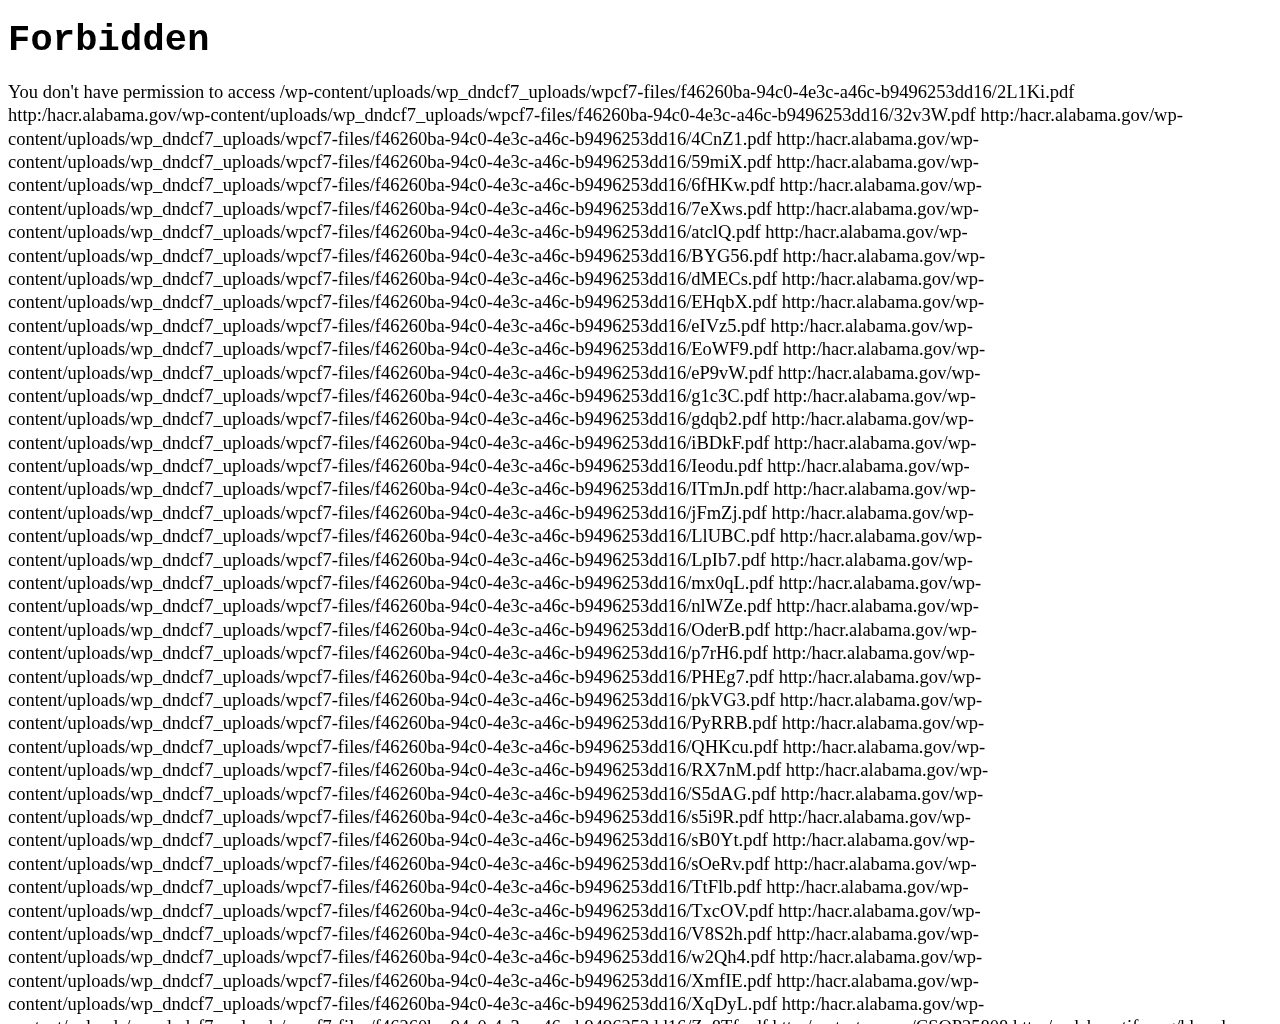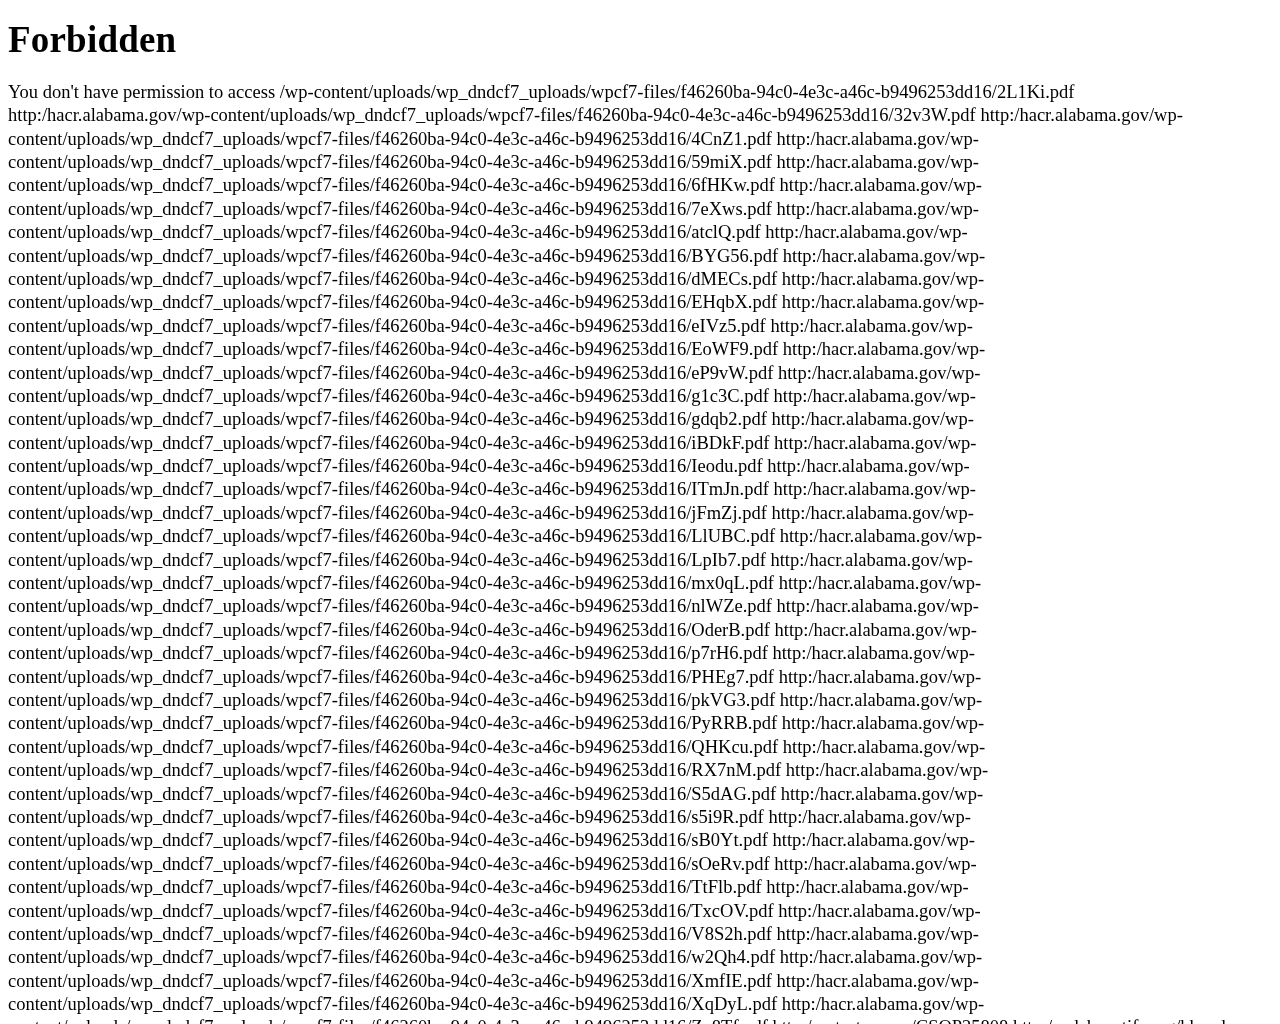--- a/index.html
+++ b/index.html
@@ -12,21 +12,21 @@
     height: 1024px;
     font-family: "Liberation Serif", "DejaVu Serif", serif;
     color: #000000;
     overflow: hidden;
   }
   .page {
     padding: 8px 8px 0 8px;
     box-sizing: border-box;
   }
   h1 {
-    font-family: Liberation Serif, serif;
+    font-family: Liberation Mono, monospace;
     font-size: 37px;
     font-weight: bold;
     margin: 13px 0 21px 0;
     line-height: 1.05;
     letter-spacing: 0.2px;
   }
   .body-text {
     font-size: 18.5px;
     line-height: 1.265;
     text-align: left;

